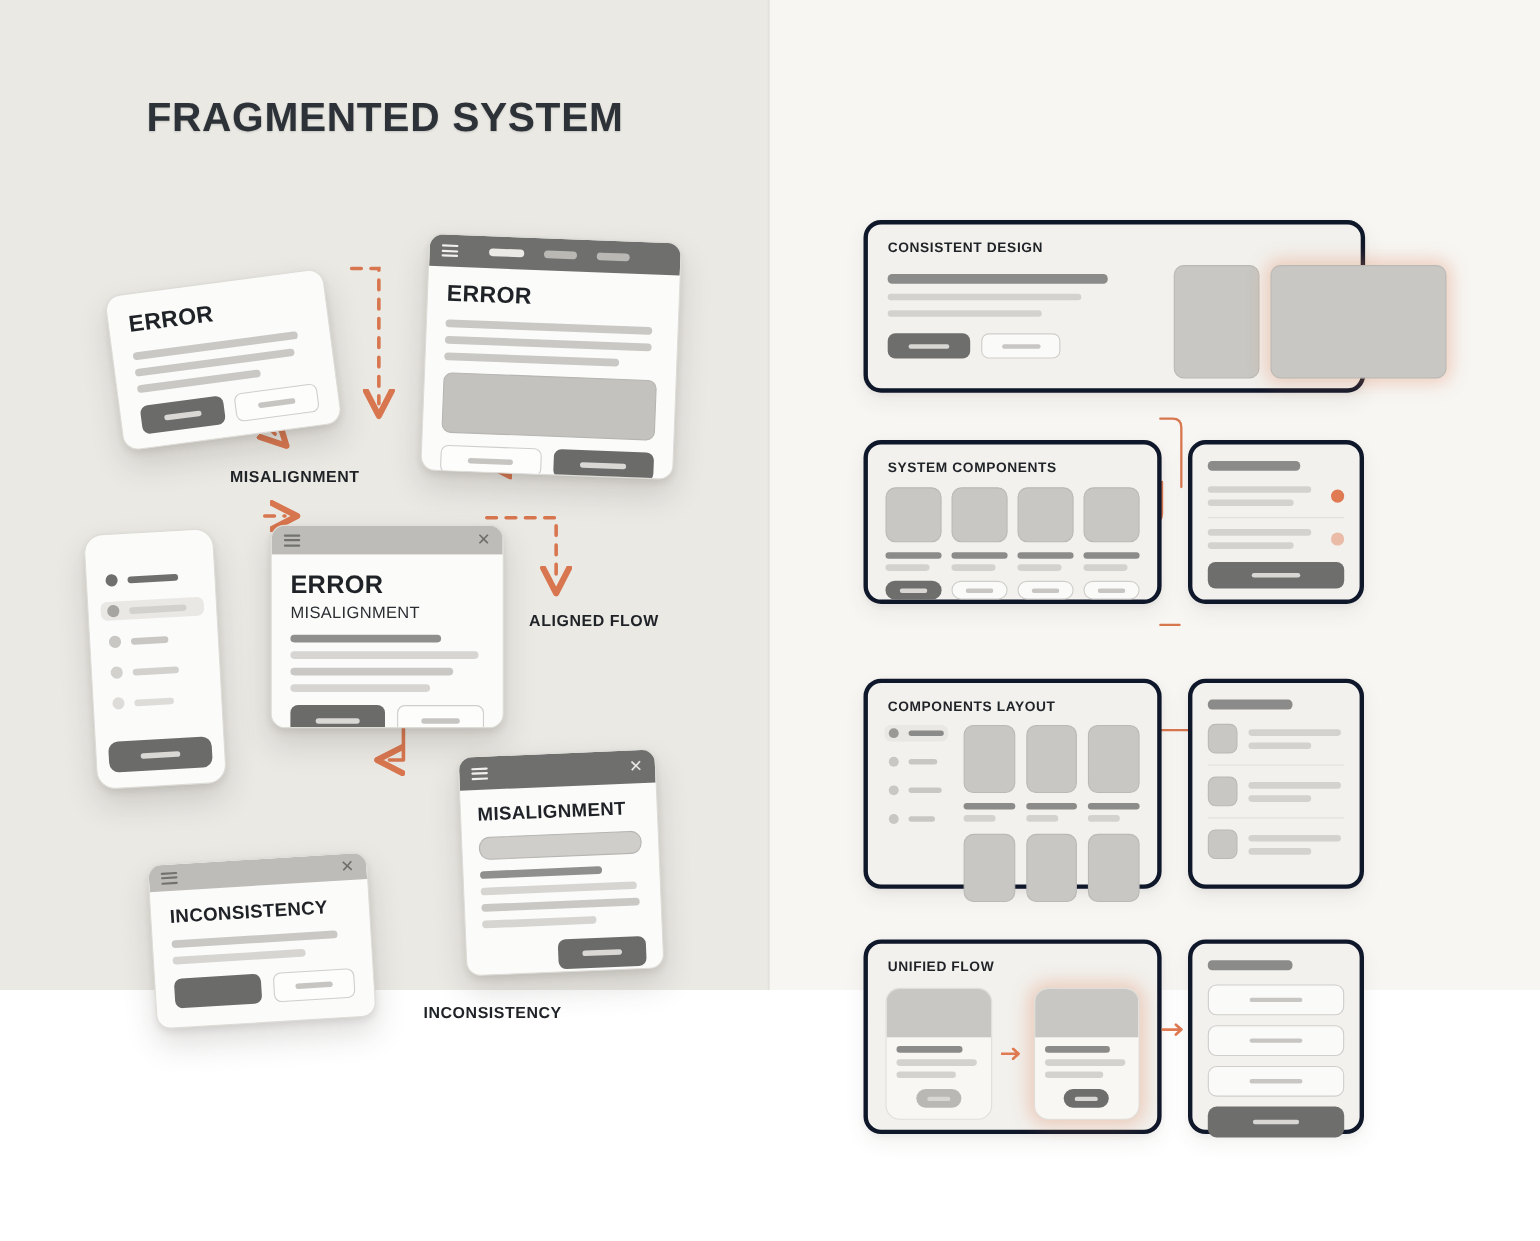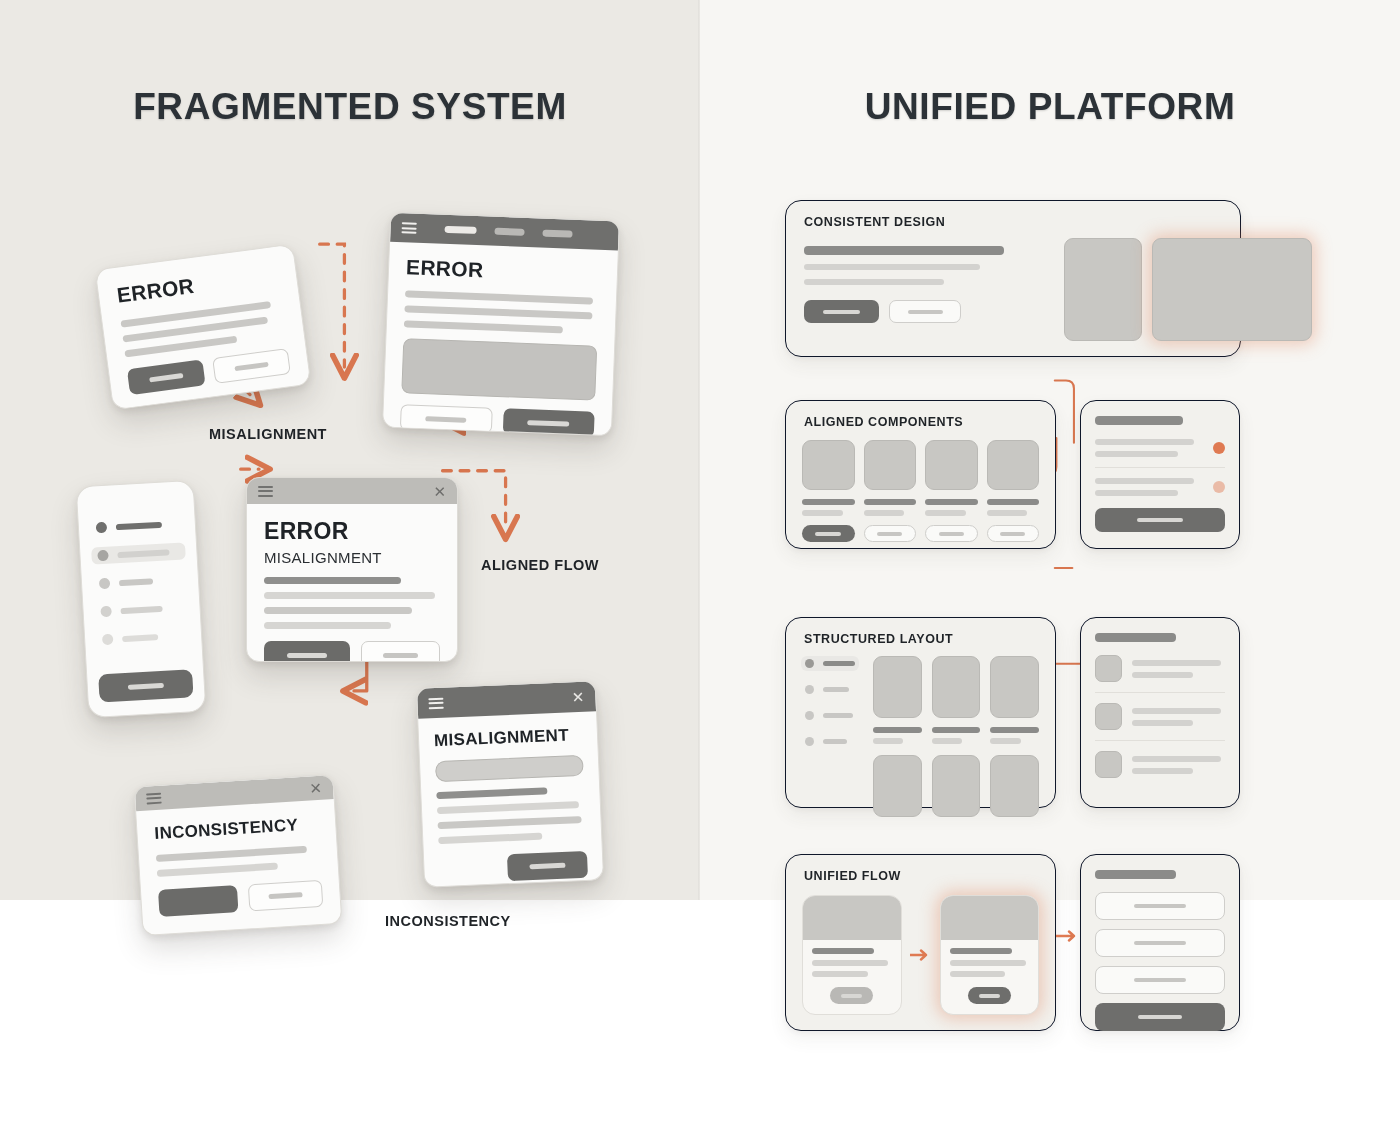--- a/index.html
+++ b/index.html
@@ -87,21 +87,21 @@
   #win-inconsistency { left: 138px; top: 780px; width: 200px; height: 150px;
     transform: rotate(-3.5deg); }
 
   .phone-row { display:flex; align-items:center; gap: 9px; margin-top: 11px; padding: 3px 6px; border-radius: 6px;}
   .phone-row .dot { width: 11px; height: 11px; border-radius: 50%; background: #c8c7c4; flex:none;}
   .phone-row .bar { height: 6px; border-radius: 4px; background: #c8c7c4; }
   .phone-row.active { background: #e9e8e5; }
 
   
   .sect {
-    position: absolute; background: #f2f1ed; border: 1px solid #0f172a;
+    position: absolute; background: #f2f1ed; border: 4px solid #0f172a;
     border-radius: 16px;
     box-shadow: 0 8px 18px rgba(70,64,56,0.07), 0 2px 5px rgba(70,64,56,0.05);
   }
   .sect-ttl {
     position: absolute; left: 18px; top: 14px;
     font-size: 12.5px; font-weight: 700; color: #1f2327; letter-spacing: .55px;
   }
   .glow-orange { box-shadow: 0 0 16px 4px rgba(223,122,82,0.34); }
   .thumb { background: #c8c7c3; border:1px solid #bab9b5; border-radius: 9px; }
   .mini { height: 6px; border-radius: 4px; background: #d3d2cf; }
@@ -303,21 +303,20 @@
       </div>
     </div>
 
     <div class="lbl" style="left:209px; top:426px;">MISALIGNMENT</div>
     <div class="lbl" style="left:481px; top:557px;">ALIGNED FLOW</div>
     <div class="lbl" style="left:385px; top:913px;">INCONSISTENCY</div>
   </div>
 
   <div class="panel panel-right">
 
-    <div class="ttl">UNIFIED PLATFORM</div>
 
     <svg class="svgfx" viewBox="0 0 700 1128">
       <g fill="none" stroke="#d8764f" stroke-width="2.6" stroke-linecap="round">
         <path d="M541,357 L541,368 Q541,378 531,378 L95,378 Q85,378 85,388 L85,400"></path>
         <path d="M358,549 L358,585 Q358,595 348,595 L95,595 Q85,595 85,605 L85,617"></path>
         <path d="M541,808 L541,822 Q541,832 531,832 L95,832 Q85,832 85,842 L85,854"></path>
         <path d="M356,477 L370,477 Q380,477 380,487 L380,555"></path>
         <path d="M356,712 L378,712"></path>
       </g>
     </svg>
@@ -335,21 +334,21 @@
           <div class="pill ghost" style="width:72px; height:23px; border-radius:7px;">
               <i></i>
             </div>
         </div>
       </div>
       <div class="thumb" style="position:absolute; left:278px; top:37px; width:78px; height:103px;"></div>
       <div class="thumb glow-orange" style="position:absolute; left:366px; top:37px; width:160px; height:103px;"></div>
     </div>
 
     <div class="sect" style="left:85px; top:400px; width:271px; height:149px;">
-      <div class="sect-ttl">ALIGNED COMPONENTS</div>
+      <div class="sect-ttl">SYSTEM COMPONENTS</div>
       <div style="position:absolute; left:16px; top:39px; right:16px; display:flex; gap:9px;">
         <div style="flex:1">
           <div class="thumb" style="height:50px;"></div>
           <div class="mini dk" style="width:100%; margin-top:9px;"></div>
           <div class="mini" style="width:78%; margin-top:5px;"></div>
           <div class="pill solid" style="margin-top:9px;">
               <i></i>
             </div>
         </div>
         <div style="flex:1">
@@ -397,21 +396,21 @@
           </div>
           <div class="odot" style="width:12px;height:12px;opacity:.45;"></div>
         </div>
         <div class="pill solid" style="height:24px; border-radius:7px; margin-top:12px;">
             <i style="width:36%"></i>
           </div>
       </div>
     </div>
 
     <div class="sect" style="left:85px; top:617px; width:271px; height:191px;">
-      <div class="sect-ttl">STRUCTURED LAYOUT</div>
+      <div class="sect-ttl">COMPONENTS LAYOUT</div>
       <div style="position:absolute; left:15px; top:38px; width:58px;">
         <div class="phone-row active" style="margin-top:0; padding:3px 4px;">
           <span class="dot" style="width:9px;height:9px;background:#9a9996;"></span>
           <span class="bar" style="width:32px;height:5px;background:#8b8b89;"></span>
         </div>
         <div class="phone-row" style="padding:3px 4px;">
           <span class="dot" style="width:9px;height:9px;"></span>
           <span class="bar" style="width:26px;height:5px;"></span>
         </div>
         <div class="phone-row" style="padding:3px 4px;">

